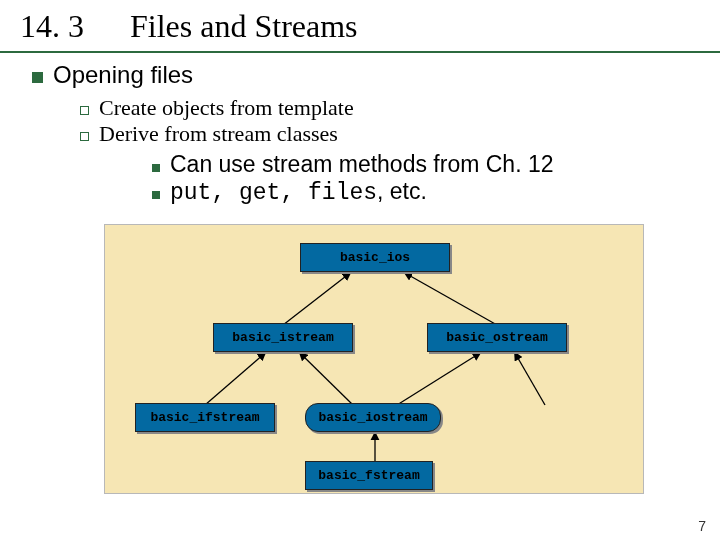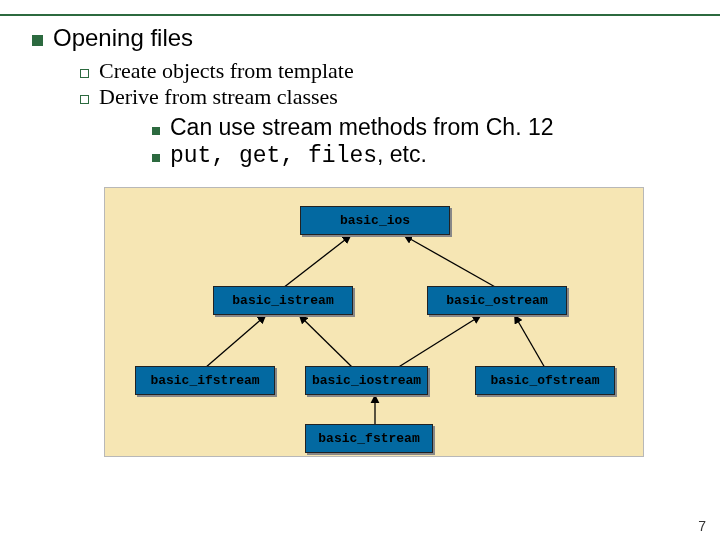--- a/index.html
+++ b/index.html
@@ -62,35 +62,37 @@
     font-family: "Courier New", monospace;
     font-weight: bold;
     font-size: 13px;
     text-align: center;
     padding: 6px 0;
   }
   .n-ios    { left: 195px; top: 18px;  width: 150px; }
   .n-istr   { left: 108px; top: 98px;  width: 140px; }
   .n-ostr   { left: 322px; top: 98px;  width: 140px; }
   .n-ifstr  { left: 30px;  top: 178px; width: 140px; }
-  .n-iostr  { left: 200px; top: 178px; width: 123px; }
+  .n-iostr  { left: 200px; top: 178px; width: 136px; border-radius: 13px; }
   .n-ofstr  { left: 370px; top: 178px; width: 140px; }
   .n-fstr   { left: 200px; top: 236px; width: 128px; }
   svg.arrows { position: absolute; left: 0; top: 0; width: 540px; height: 270px; pointer-events: none; }
   .pagenum {
     position: absolute;
     right: 14px; bottom: 6px;
     font-size: 14px; color: #333;
   }
 </style>
 </head>
 <body>
 
 <div class="header">
   <div class="header-inner">
+    <span class="sec-num">14. 3</span>
+    <span class="sec-title">Files and Streams</span>
   </div>
 </div>
 
 <div class="content">
   <div class="row">
     <span class="bul1"></span>
     <span class="h1">Opening files</span>
   </div>
 
   <div class="sub1">
@@ -130,18 +132,17 @@
       <line x1="248" y1="180" x2="195" y2="128" stroke="#000" stroke-width="1.3" marker-end="url(#ah)"></line>
       <line x1="292" y1="180" x2="375" y2="128" stroke="#000" stroke-width="1.3" marker-end="url(#ah)"></line>
       <line x1="440" y1="180" x2="410" y2="128" stroke="#000" stroke-width="1.3" marker-end="url(#ah)"></line>
       <line x1="270" y1="236" x2="270" y2="208" stroke="#000" stroke-width="1.3" marker-end="url(#ah)"></line>
     </svg>
     <div class="node n-ios">basic_ios</div>
     <div class="node n-istr">basic_istream</div>
     <div class="node n-ostr">basic_ostream</div>
     <div class="node n-ifstr">basic_ifstream</div>
     <div class="node n-iostr">basic_iostream</div>
-    <div class="node n-ofstr">basic_ofstream</div>
     <div class="node n-fstr">basic_fstream</div>
   </div>
 </div>
 
 <div class="pagenum">7</div>
 
 </body></html>

